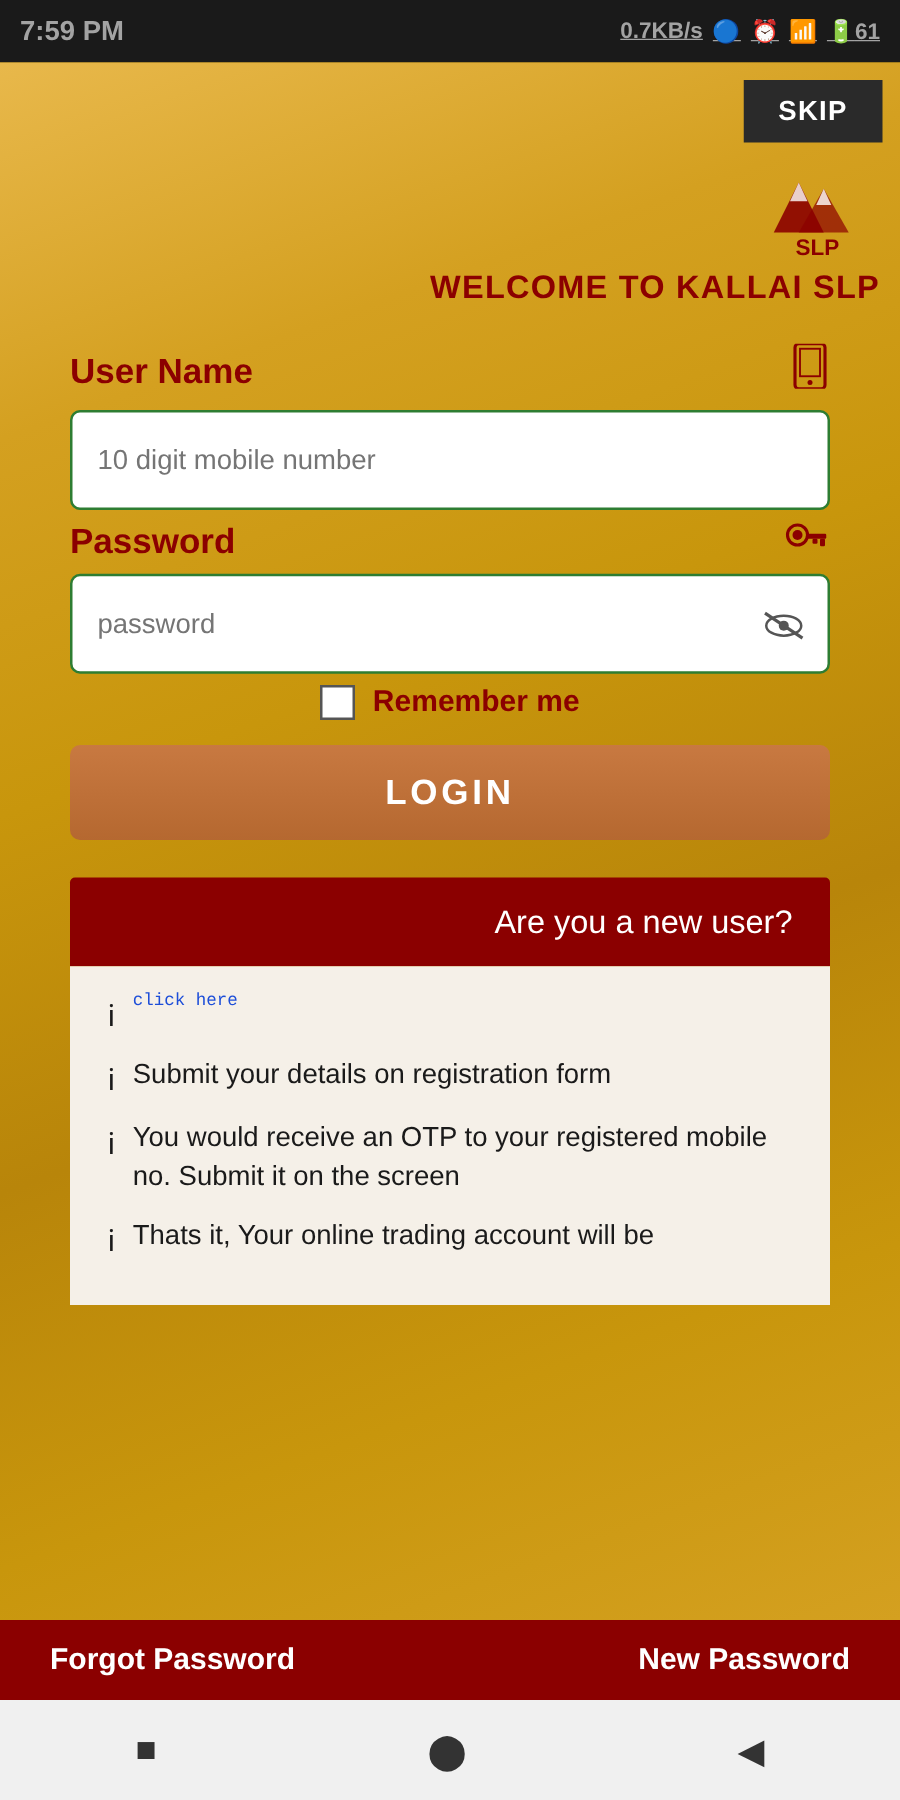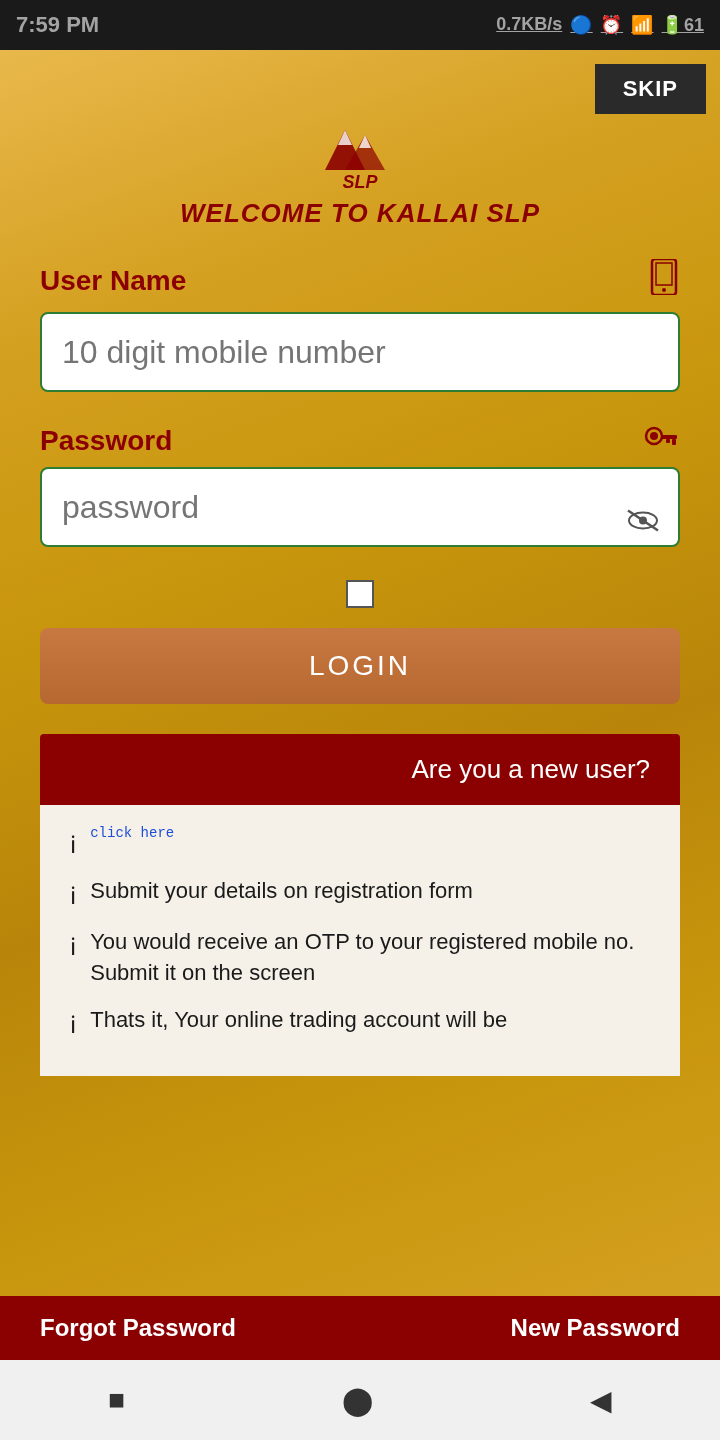--- a/index.html
+++ b/index.html
@@ -31,21 +31,21 @@
       align-items: flex-start;
       gap: 8px;
       font-size: 18px;
       text-decoration: underline;
     }
 
     
     .main-content {
       flex: 1;
       background: linear-gradient(160deg, #e8b84b 0%, #d4a020 20%, #c8960c 40%, #b8850a 60%, #c8960c 80%, #d4a020 100%);
-      padding: 0;
+      padding: 16px;
       display: flex;
       flex-direction: column;
       position: relative;
     }
 
     
     .skip-btn {
       position: absolute;
       top: 14px;
       right: 14px;
@@ -56,24 +56,23 @@
       font-size: 22px;
       font-weight: bold;
       cursor: pointer;
       letter-spacing: 1px;
     }
 
     
     .logo-area {
       display: flex;
       flex-direction: column;
-      align-items: center;
+      align-items: flex-end;
       padding-top: 60px;
       padding-bottom: 10px;
-      font-style: italic;
     }
 
     .logo-svg {
       width: 100px;
       height: 80px;
     }
 
     .welcome-text {
       color: #8b0000;
       font-size: 26px;
@@ -105,24 +104,24 @@
       color: #8b0000;
     }
 
     .input-field {
       width: 100%;
       height: 80px;
       border: 2.5px solid #2e7d32;
       border-radius: 8px;
       background: white;
       padding: 0 20px;
-      font-size: 32px;
+      font-size: 22px;
       color: #aaa;
       outline: none;
-      margin-bottom: 33px;
+      margin-bottom: 9px;
     }
 
     .password-wrapper {
       position: relative;
     }
 
     .password-wrapper input {
       padding-right: 70px;
     }
 
@@ -161,21 +160,21 @@
 
     
     .login-btn {
       width: 100%;
       height: 76px;
       background: linear-gradient(180deg, #c87941 0%, #b56830 100%);
       border: none;
       border-radius: 8px;
       color: white;
       font-size: 28px;
-      font-weight: normal;
+      font-weight: bold;
       letter-spacing: 3px;
       cursor: pointer;
     }
 
     
     .new-user-section {
       margin-top: 30px;
     }
 
     .new-user-header {
@@ -329,20 +328,21 @@
           <ellipse cx="17" cy="12" rx="14" ry="8" fill="none" stroke="#555" stroke-width="2"></ellipse>
           <circle cx="17" cy="12" r="4" fill="#555"></circle>
           <line x1="2" y1="2" x2="32" y2="22" stroke="#555" stroke-width="2.5"></line>
         </svg>
       </span>
     </div>
 
     
     <div class="remember-row">
       <div class="remember-checkbox"></div>
+      <span class="remember-label">Remember me</span>
     </div>
 
     
     <button class="login-btn">LOGIN</button>
 
     
     <div class="new-user-section">
       <div class="new-user-header">
         <span class="new-user-title">Are you a new user?</span>
       </div>

